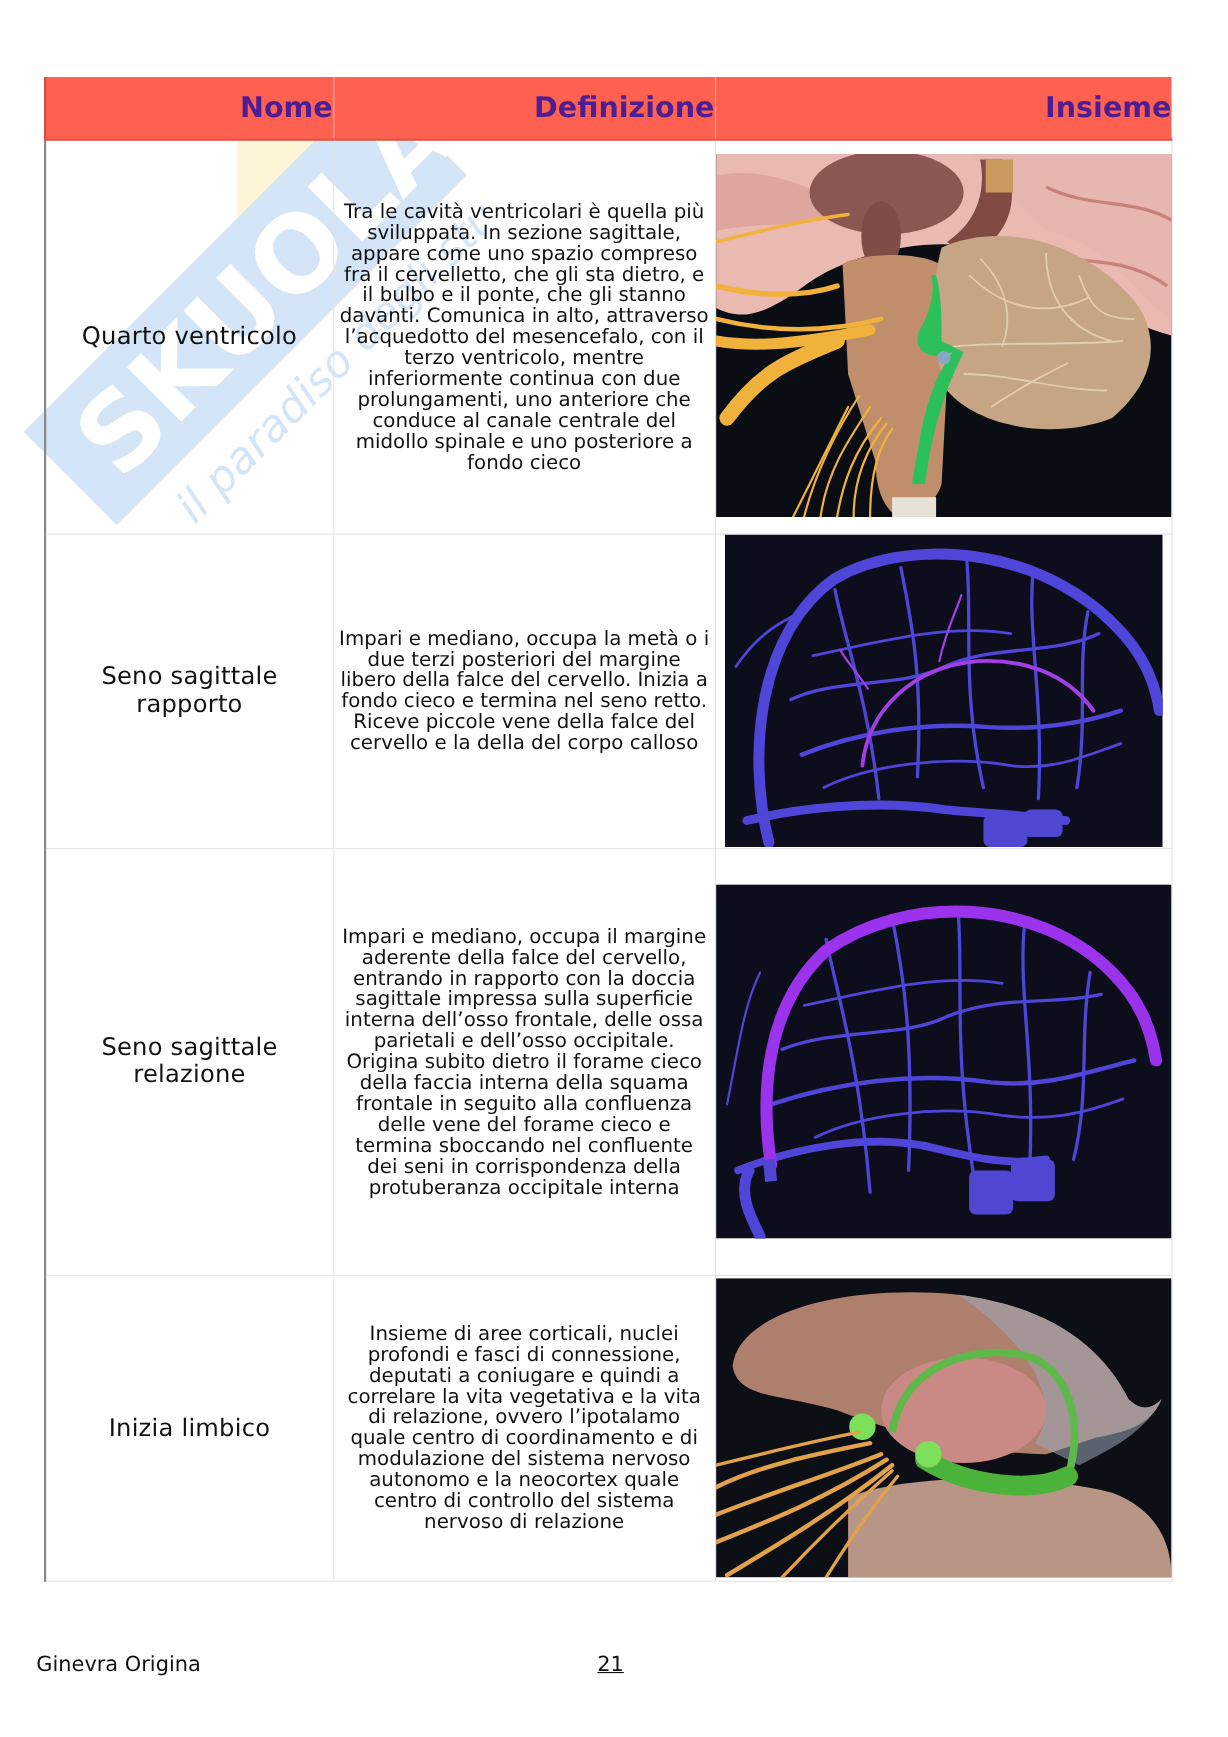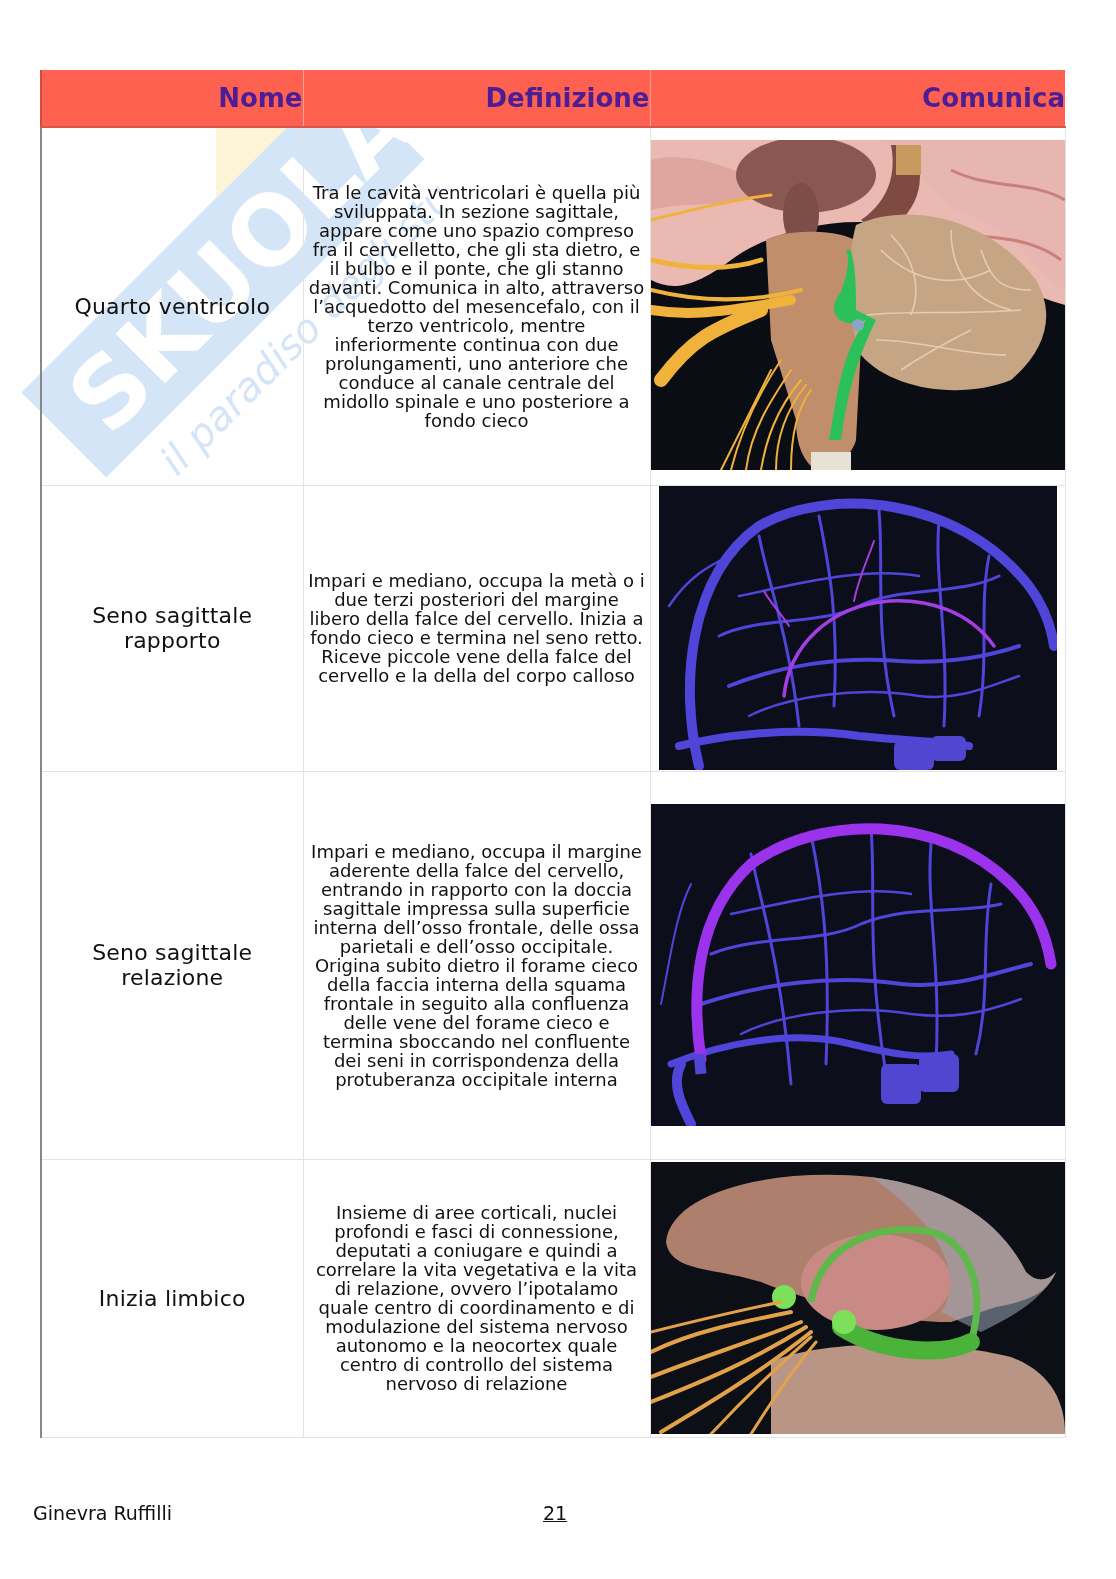--- a/index.html
+++ b/index.html
@@ -48,21 +48,21 @@
 <table class="notes">
   <colgroup>
       <col class="c1">
       <col class="c2">
       <col class="c3">
     </colgroup>
   <thead>
     <tr>
       <th>Nome</th>
       <th>Definizione</th>
-      <th>Comunica</th>
+      <th>Insieme</th>
     </tr>
   </thead>
   <tbody>
 
     <tr style="height:358px;">
       <td class="name">Quarto ventricolo</td>
       <td class="def">Tra le cavità ventricolari è quella più sviluppata. In sezione sagittale, appare come uno spazio compreso fra il cervelletto, che gli sta dietro, e il bulbo e il ponte, che gli stanno davanti. Comunica in alto, attraverso l’acquedotto del mesencefalo, con il terzo ventricolo, mentre inferiormente continua con due prolungamenti, uno anteriore che conduce al canale centrale del midollo spinale e uno posteriore a fondo cieco</td>
       <td class="img">
         <svg class="pic" width="414" height="330" viewBox="0 0 414 330" style="display:block;margin-top:-2px;">
           <rect width="414" height="330" fill="#0b0d14"></rect>
@@ -198,14 +198,14 @@
             <path d="M60,272 C90,240 120,210 160,175" stroke-width="3"></path>
             <path d="M0,170 C40,160 80,150 130,140" stroke-width="3"></path>
             <path d="M100,272 C120,240 140,210 165,180" stroke-width="3"></path>
           </g>
         </svg>
       </td>
     </tr>
   </tbody>
 </table>
 
-<div class="footer-author">Ginevra Ruffilli</div>
+<div class="footer-author">Ginevra Origina</div>
 <div class="footer-page">21</div>
 
 </body></html>

